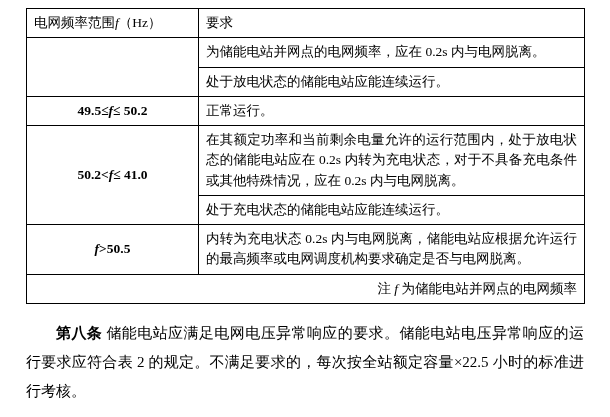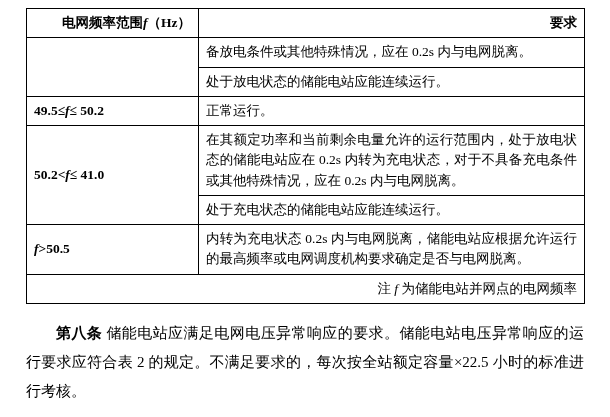--- a/index.html
+++ b/index.html
@@ -31,28 +31,28 @@
     border: 1px solid #000000;
     vertical-align: middle;
     padding: 4px 7px;
     font-size: 13.5px;
     line-height: 1.5;
   }
   .col-range { width: 172px; }
   .col-req { width: 386px; }
 
   .hdr {
-    text-align: right;
-    font-weight: bold;
+    text-align: left;
+    font-weight: normal;
     font-size: 13.5px;
     padding-top: 5px;
     padding-bottom: 5px;
   }
   .rng {
-    text-align: left;
+    text-align: center;
     font-weight: bold;
     font-size: 13.5px;
   }
   .req {
     text-align: justify;
     text-align-last: left;
     font-size: 13.5px;
   }
   .note {
     text-align: right;
@@ -86,21 +86,21 @@
       <col class="col-req">
     </colgroup>
     <tbody>
       <tr>
         <th class="hdr"><span>电网频率范围</span><span class="ital">f</span><span>（Hz）</span></th>
         <th class="hdr">要求</th>
       </tr>
 
       <tr>
         <td class="rng" rowspan="2"></td>
-        <td class="req">备放电条件或其他特殊情况，应在 0.2s 内与电网脱离。</td>
+        <td class="req">为储能电站并网点的电网频率，应在 0.2s 内与电网脱离。</td>
       </tr>
       <tr>
         <td class="req">处于放电状态的储能电站应能连续运行。</td>
       </tr>
 
       <tr>
         <td class="rng"><span>49.5≤</span><span class="ital">f</span><span>≤ 50.2</span></td>
         <td class="req">正常运行。</td>
       </tr>
 

